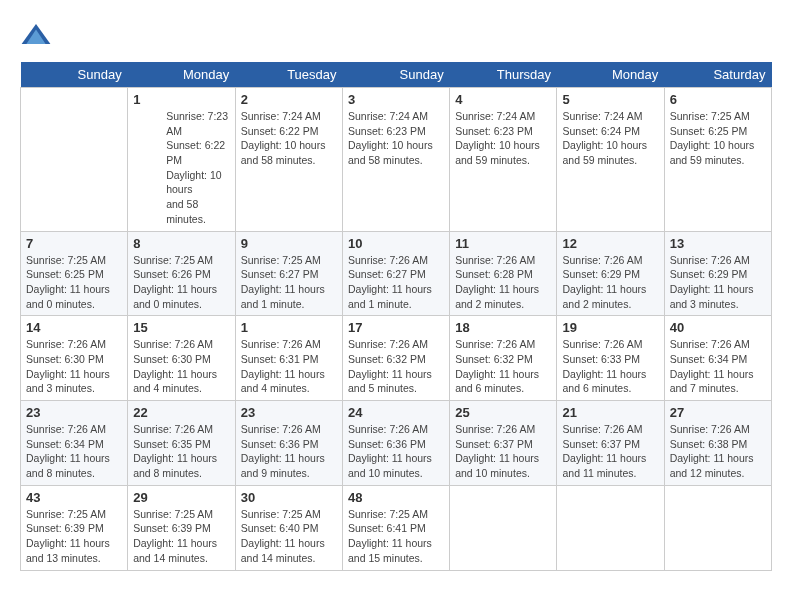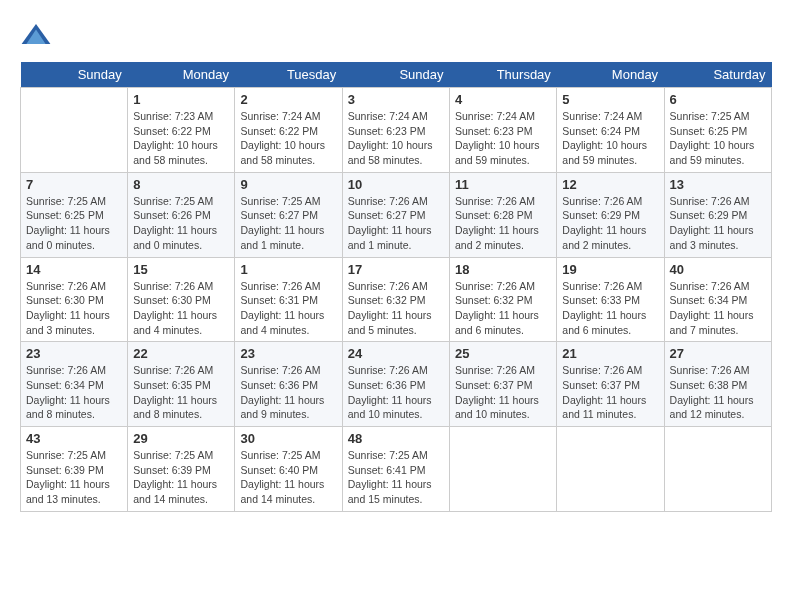--- a/index.html
+++ b/index.html
@@ -122,21 +122,21 @@
         <th>Thursday</th>
         <th>Monday</th>
         <th>Saturday</th>
       </tr>
   </thead>
   <tbody id="calendar-body">
   <tr>
         <td class="empty-cell"></td>
         <td>
           <span class="day-num">1</span>
-          <div class="day-info" style="white-space: pre-line;">Sunrise: 7:23 AM
+          <div class="day-info" style="white-space: pre-line; margin-left: 33px;">Sunrise: 7:23 AM
 Sunset: 6:22 PM
 Daylight: 10 hours
 and 58 minutes.</div>
         </td>
         <td>
           <span class="day-num">2</span>
           <div class="day-info" style="white-space: pre-line;">Sunrise: 7:24 AM
 Sunset: 6:22 PM
 Daylight: 10 hours
 and 58 minutes.</div>

